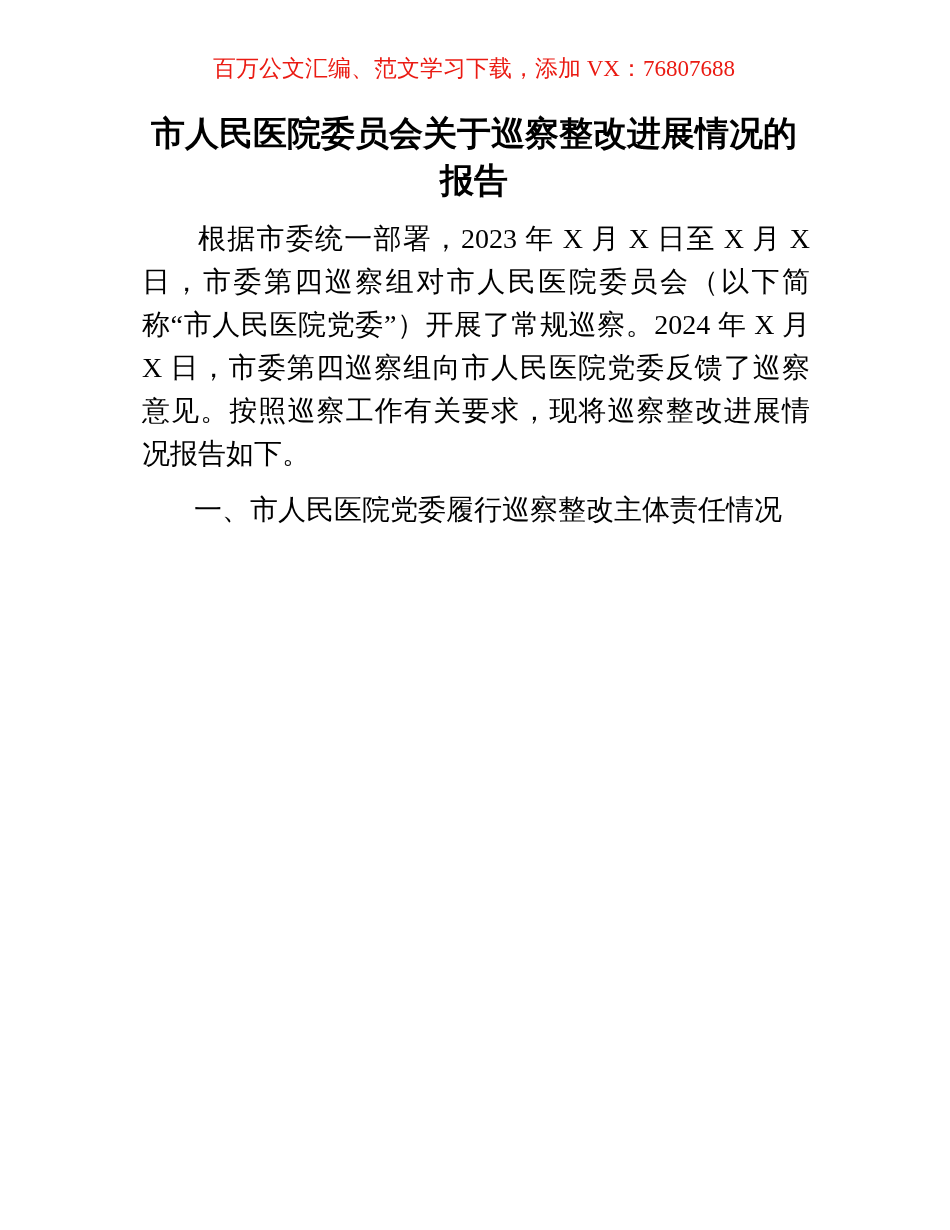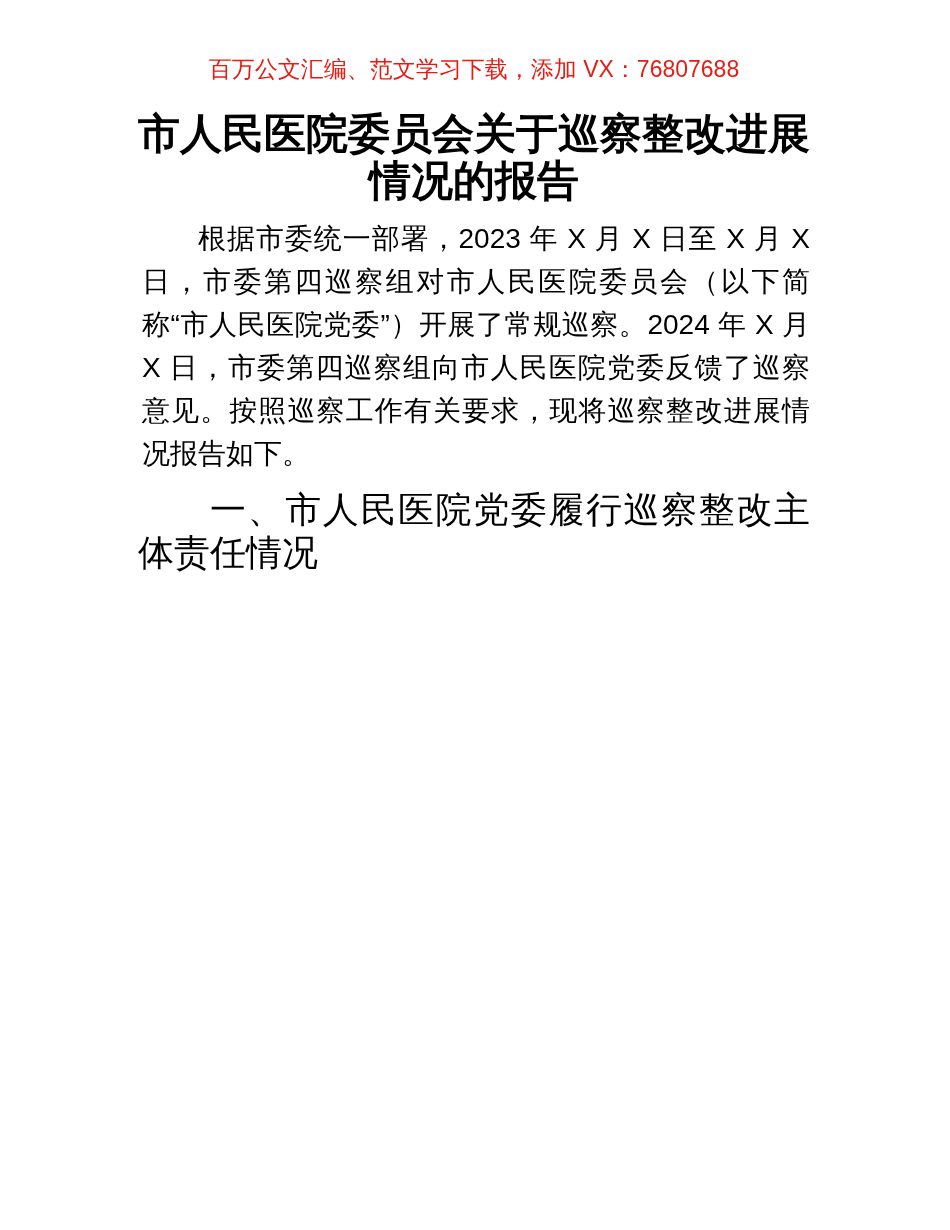--- a/index.html
+++ b/index.html
@@ -7,42 +7,42 @@
     padding: 0;
     background: #ffffff;
   }
   .page {
     position: relative;
     width: 950px;
     height: 1230px;
     box-sizing: border-box;
     background: #ffffff;
     color: #000000;
-    font-family: Liberation Sans, sans-serif;
+    font-family: Liberation Serif, serif;
     padding: 55px 140px 0 138px;
     overflow: hidden;
   }
   .watermark {
     color: #ea1a12;
     text-align: center;
     font-size: 23px;
     line-height: 28px;
     margin: 0;
     white-space: nowrap;
   }
   .doc-title {
-    font-size: 42px;
+    font-size: 34px;
     font-weight: 700;
     text-align: center;
     line-height: 47px;
     margin: 27px 0 0 0;
     color: #000000;
   }
   .section-heading {
-    font-size: 36px;
+    font-size: 28px;
     font-weight: 400;
     line-height: 43px;
     text-indent: 2em;
     text-align: justify;
     margin: 13px 0 0 0;
     color: #000000;
   }
   .body-para {
     font-size: 28px;
     line-height: 43px;

